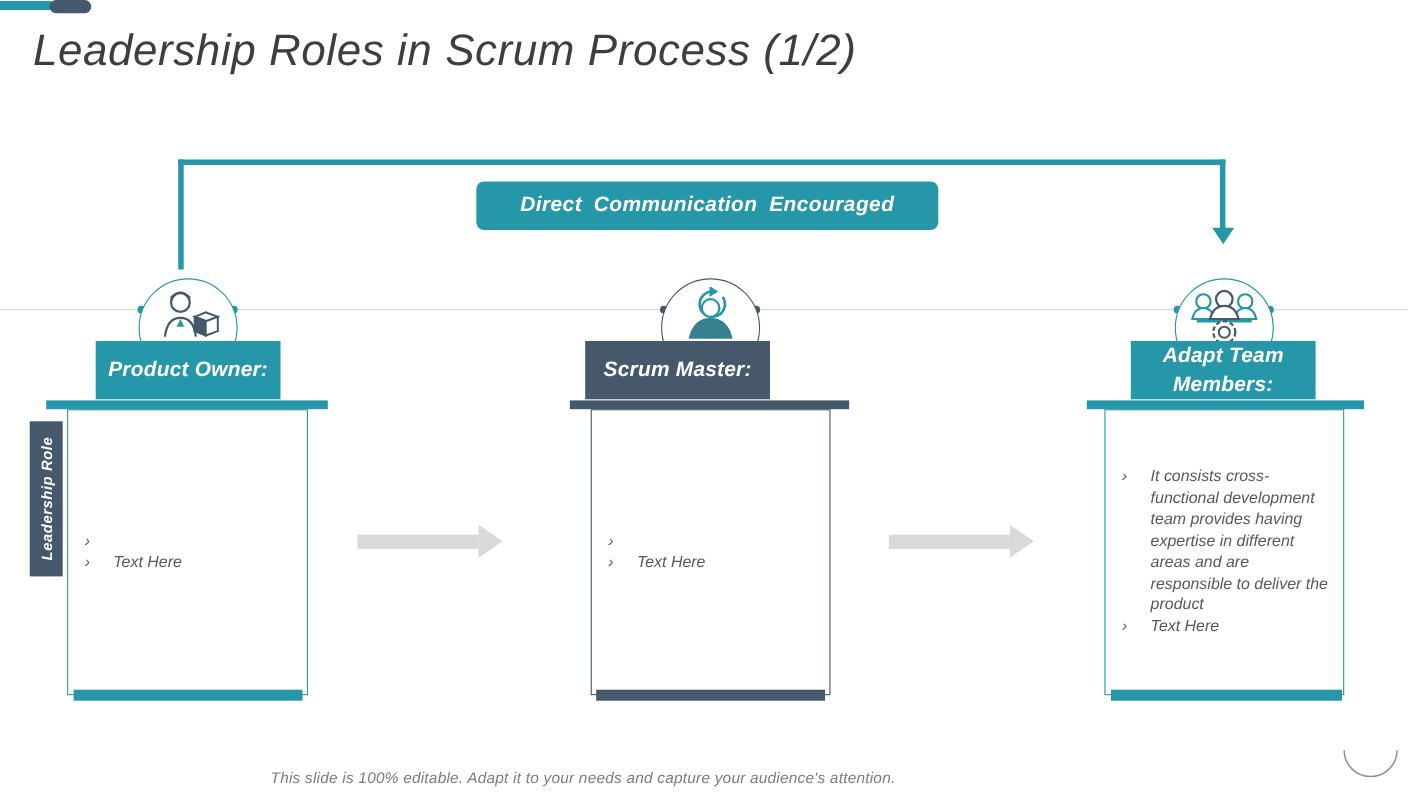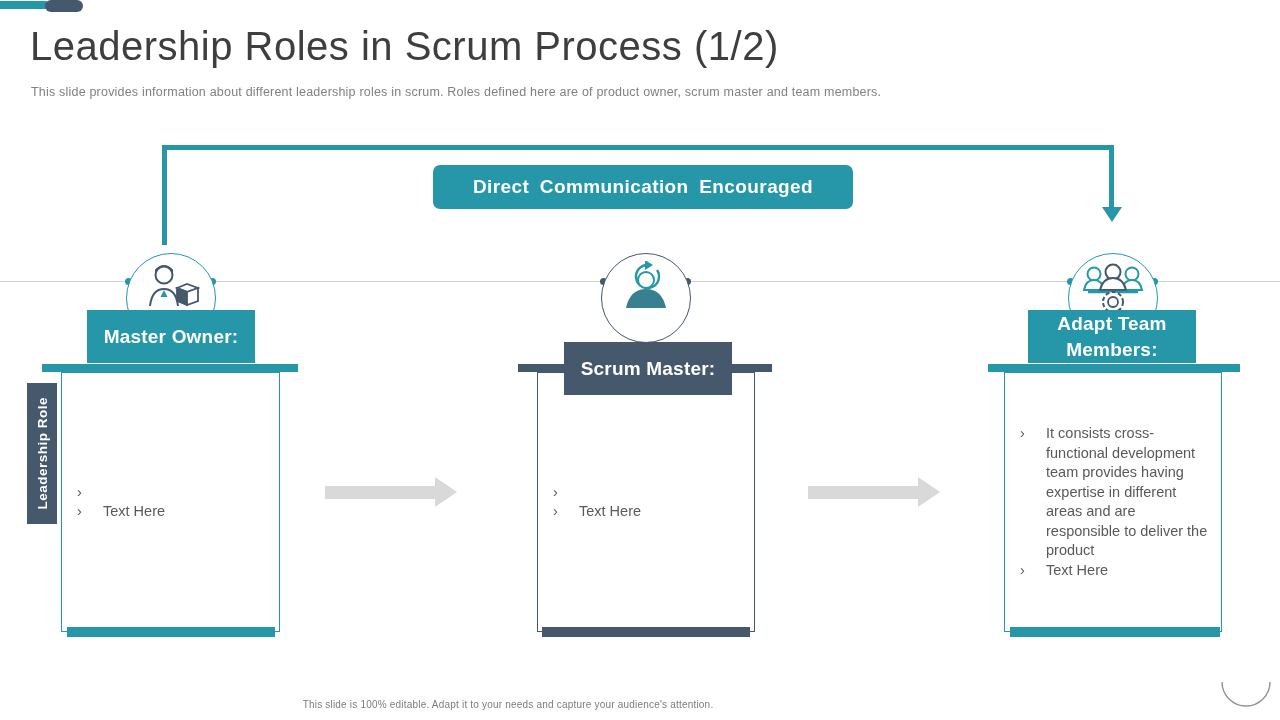--- a/index.html
+++ b/index.html
@@ -1,18 +1,18 @@
 <!DOCTYPE html>
 <html style="--teal: #2597a9; --slate: #45586c; --arrow_gray: #d9d9d9; --text_gray: #58595b;"><head>
 <meta charset="utf-8">
 <style>
   html,body{margin:0;padding:0;background:#ffffff;}
   #slide{
     position:relative;width:1280px;height:720px;overflow:hidden;
-    background:#ffffff;font-family:"Liberation Sans",sans-serif;
+    background:#ffffff;font-family:"Liberation Sans",sans-serif;font-style:italic;
   }
   
   .deco-teal{position:absolute;left:0;top:1px;width:49px;height:8px;background:var(--teal,#2597a9);border-radius:0 4px 4px 0;}
   .deco-slate{position:absolute;left:45px;top:0;width:38px;height:12px;background:var(--slate,#45586c);border-radius:6px;}
   
   .title{position:absolute;left:30px;top:24px;font-size:40px;letter-spacing:.5px;color:#3e3e3e;white-space:nowrap;}
   .subtitle{position:absolute;left:31px;top:85px;font-size:12.5px;letter-spacing:.2px;color:#818181;white-space:nowrap;}
   
   .hairline{position:absolute;left:0;top:281px;width:1280px;height:1px;background:#d2d2d2;}
   
@@ -59,33 +59,32 @@
     display:flex;align-items:center;justify-content:center;z-index:6;}
   .side-tab span{writing-mode:vertical-rl;transform:rotate(180deg);color:#ffffff;
     font-size:13.5px;font-weight:bold;letter-spacing:.5px;white-space:nowrap;}
   
   .flow-arrow{position:absolute;top:477px;width:132px;height:30px;}
   .flow-arrow .shaft{position:absolute;left:0;top:8.5px;width:110px;height:13px;background:var(--arrow_gray,#d9d9d9);}
   .flow-arrow .head{position:absolute;left:110px;top:0;width:0;height:0;
     border-top:15px solid transparent;border-bottom:15px solid transparent;
     border-left:22px solid var(--arrow_gray,#d9d9d9);}
   
-  .footer{position:absolute;left:0;top:699px;width:1016px;text-align:center;font-size:10px;color:#7c7c7c;letter-spacing:.2px;}
+  .footer{position:absolute;left:0;top:699px;width:1016px;text-align:center;font-size:14px;color:#7c7c7c;letter-spacing:.2px;padding-left:22px;}
   .corner-arc{position:absolute;left:1218px;top:655px;}
 </style>
 </head>
 <body>
 
 <div id="slide">
 
   <div class="deco-teal"></div>
   <div class="deco-slate"></div>
 
   <div class="title">Leadership Roles in Scrum Process (1/2)</div>
-  <div class="subtitle">This slide provides information about different leadership roles in scrum. Roles defined here are of product owner, scrum master and team members.</div>
 
   <div class="hairline"></div>
 
   <div class="conn conn-h"></div>
   <div class="conn conn-vl"></div>
   <div class="conn conn-vr"></div>
   <div class="conn-arrowhead"></div>
 
   <div class="banner">Direct Communication Encouraged</div>
 
@@ -95,21 +94,21 @@
     <svg width="62" height="54" viewBox="0 0 62 54">
       <path d="M16 9 q8 -8 16 0 v5 h-16 z" fill="none" stroke="#45586c" stroke-width="2"></path>
       <circle cx="24" cy="14" r="8.5" fill="#fff" stroke="#45586c" stroke-width="2"></circle>
       <path d="M10 45 q2 -17 14 -17 q12 0 14 17" fill="none" stroke="#45586c" stroke-width="2"></path>
       <path d="M24 29 l-3.5 7 h7 z" fill="#2597a9"></path>
       <path d="M37 27 l10 -4 11 4 -10 4 z" fill="#fff" stroke="#45586c" stroke-width="1.8"></path>
       <path d="M37 27 v13 l10 4 v-13 z" fill="#45586c" stroke="#45586c" stroke-width="1.8"></path>
       <path d="M58 27 v13 l-11 4 v-13 z" fill="#fff" stroke="#45586c" stroke-width="1.8"></path>
     </svg>
   </div>
-  <div class="role-header accent-teal" style="left:87px;">Master Owner:</div>
+  <div class="role-header accent-teal" style="left:87px;">Product Owner:</div>
   <div class="bar-top accent-teal" style="left:42px;width:256px;"></div>
   <div class="content-box accent-teal" style="left:61px;width:219px;">
     <div class="bullet">
       <span class="marker">›</span>
     </div>
     <div class="bullet">
       <span class="marker">›</span>
       <span class="btext">Text Here</span>
     </div>
   </div>
@@ -127,21 +126,21 @@
   <div class="node-dot accent-slate" style="left:600px;"></div>
   <div class="node-dot accent-slate" style="left:684px;"></div>
   <div class="role-circle accent-slate" style="left:601px;">
     <svg width="56" height="54" viewBox="0 0 56 54">
       <path d="M39 9 a11.5 11.5 0 1 1 -9 -5" fill="none" stroke="#2597a9" stroke-width="2.4"></path>
       <path d="M27 -1 l8 5 -8 5 z" fill="#2597a9"></path>
       <circle cx="28" cy="19" r="8" fill="#fff" stroke="#2597a9" stroke-width="2"></circle>
       <path d="M8 47 q4 -19 20 -19 q16 0 20 19 z" fill="#37808f"></path>
     </svg>
   </div>
-  <div class="role-header accent-slate" style="left:564px;margin-top:32px;">Scrum Master:</div>
+  <div class="role-header accent-slate" style="left:532px;">Scrum Master:</div>
   <div class="bar-top accent-slate" style="left:518px;width:254px;"></div>
   <div class="content-box accent-slate" style="left:537px;width:218px;">
     <div class="bullet">
       <span class="marker">›</span>
     </div>
     <div class="bullet">
       <span class="marker">›</span>
       <span class="btext">Text Here</span>
     </div>
   </div>

